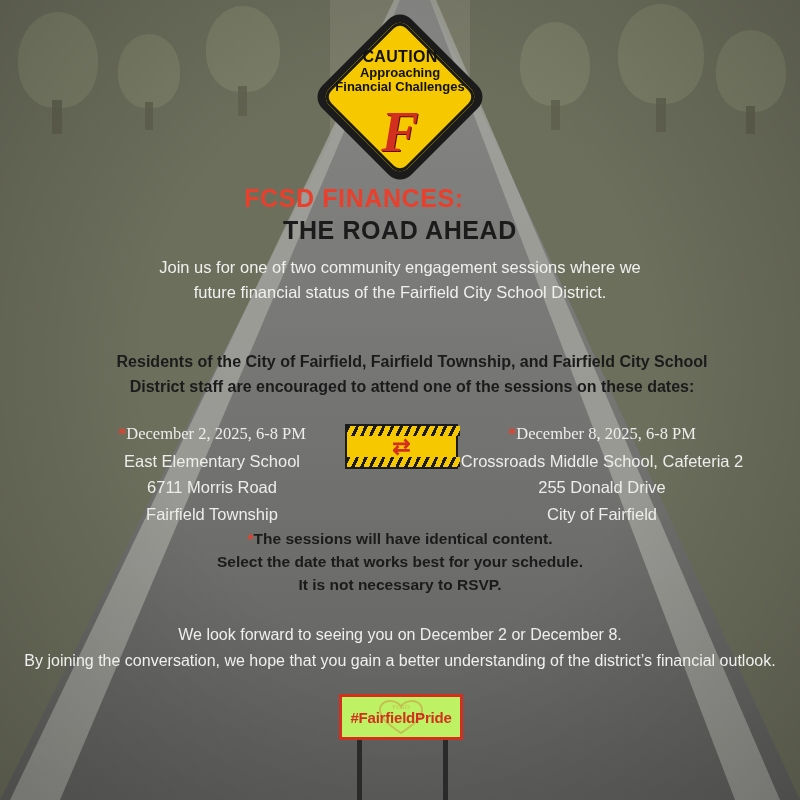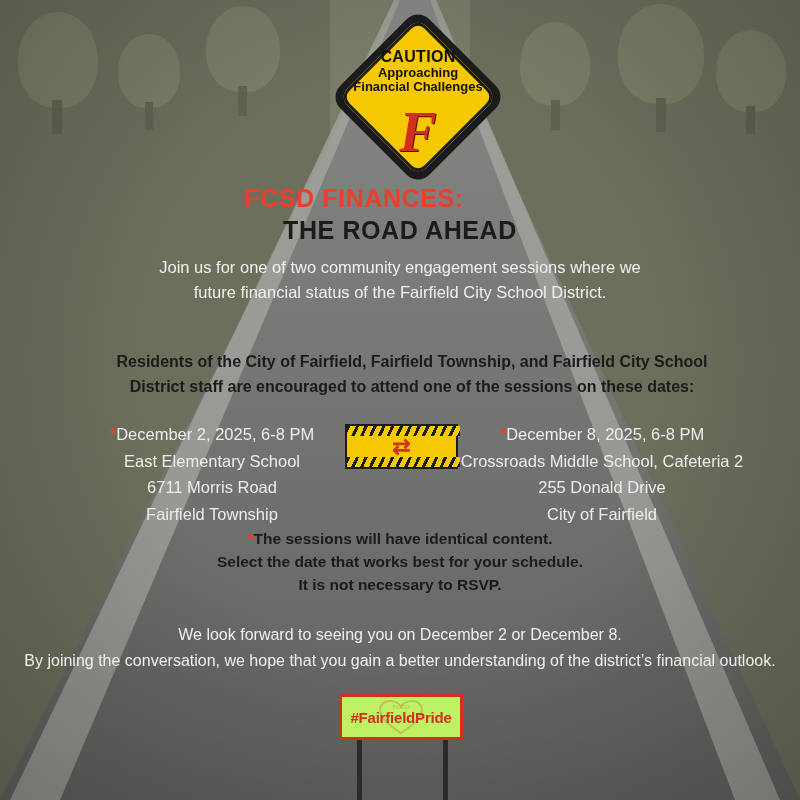--- a/index.html
+++ b/index.html
@@ -82,21 +82,21 @@
   .vignette {
     position: absolute;
     inset: 0;
     background: radial-gradient(ellipse at 50% 45%, rgba(0,0,0,0) 45%, rgba(0,0,0,.22) 100%);
     pointer-events: none;
   }
 
   
   .sign-wrap {
     position: absolute;
-    left: 329px; top: 8px;
+    left: 311px; top: 8px;
     width: 178px; height: 178px;
   }
   .diamond-outer {
     position: absolute;
     left: 0; top: 0;
     width: 126px; height: 126px;
     margin: 26px;
     background: #1b1b1b;
     transform: rotate(45deg);
     border-radius: 16px;
@@ -194,21 +194,21 @@
     position: absolute;
     top: 421px;
     width: 300px;
     text-align: center;
     font-size: 16.5px;
     color: #ededeb;
     line-height: 1.62;
   }
   .session.left { left: 62px; }
   .session.right { left: 452px; }
-  .session .first-line { white-space: nowrap; }
+  .session .first-line { white-space: nowrap; font-family: Liberation Serif, serif; }
   .asterisk {
     color: #e8402c;
     font-weight: bold;
   }
 
   
   .arrow-sign {
     position: absolute;
     left: 345px; top: 424px;
     width: 113px; height: 45px;

